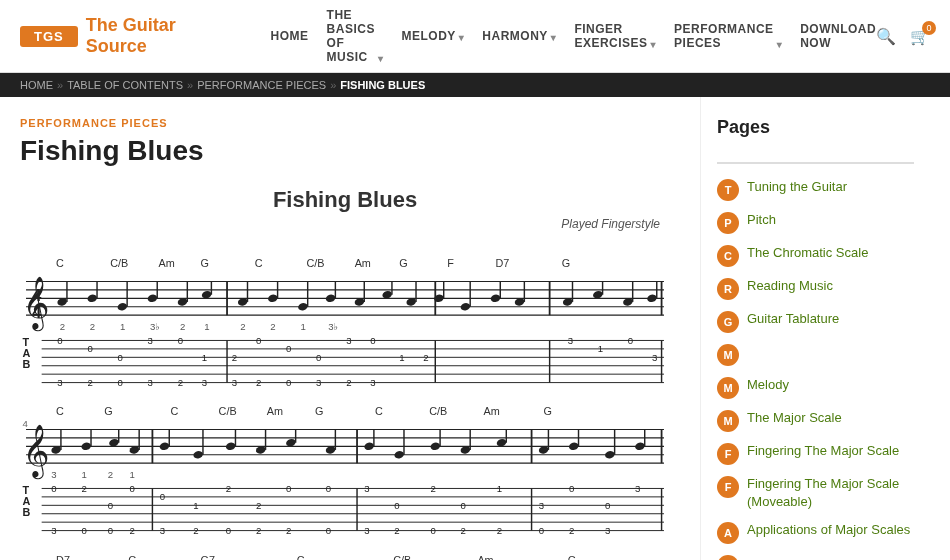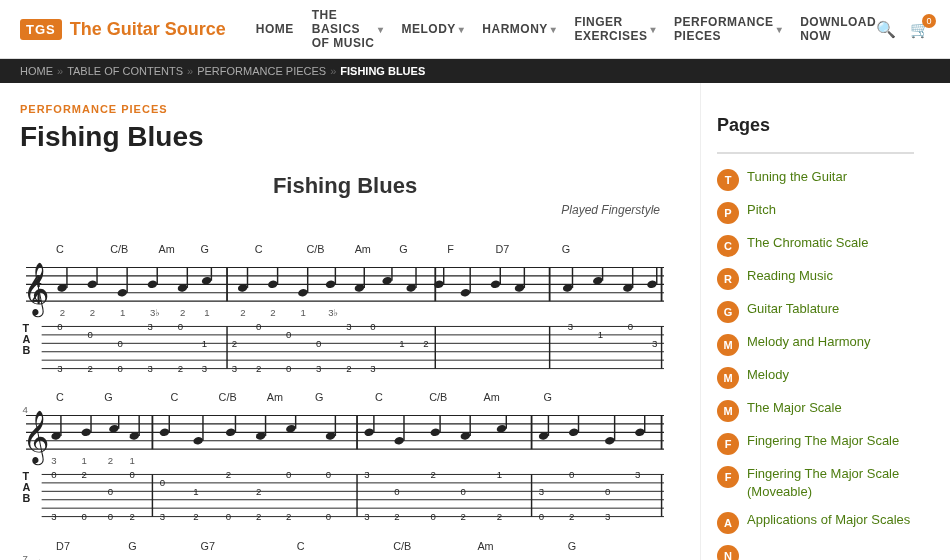--- a/index.html
+++ b/index.html
@@ -17,21 +17,21 @@
       display: flex;
       align-items: center;
       gap: 8px;
       margin-right: 30px;
     }
     #logo-icon {
       background: #e07820;
       color: #fff;
       font-weight: bold;
       font-size: 13px;
-      padding: 3px 6px;
+      padding: 3px 14px;
       border-radius: 3px;
       letter-spacing: 1px;
     }
     #logo-text {
       color: #e07820;
       font-size: 18px;
       font-weight: bold;
     }
     #nav {
       display: flex;
@@ -39,21 +39,21 @@
       gap: 18px;
       flex: 1;
       font-size: 12px;
       font-weight: bold;
       color: #444;
       letter-spacing: 0.5px;
     }
     .nav-item {
       cursor: pointer;
       display: flex;
-      align-items: center;
+      align-items: flex-end;
       gap: 3px;
       text-transform: uppercase;
     }
     .nav-arrow { font-size: 10px; color: #888; }
     #header-icons {
       display: flex;
       align-items: center;
       gap: 14px;
     }
     .header-icon-btn {
@@ -159,22 +159,21 @@
       padding: 20px 16px;
       border-left: 1px solid #eee;
       background: #fff;
     }
     #sidebar-title {
       font-size: 18px;
       font-weight: bold;
       color: #222;
       margin-bottom: 14px;
       border-bottom: 2px solid #ddd;
-      padding-bottom: 16px;
-      margin-top: 12px;
+      padding-bottom: 24px;
     }
     .sidebar-item {
       display: flex;
       align-items: flex-start;
       gap: 8px;
       margin-bottom: 10px;
       cursor: pointer;
     }
     .sidebar-badge {
       min-width: 22px;
@@ -647,21 +646,20 @@
     <div class="sidebar-item">
       <div class="sidebar-badge">R</div>
       <span class="sidebar-item-label">Reading Music</span>
     </div>
     <div class="sidebar-item">
       <div class="sidebar-badge">G</div>
       <span class="sidebar-item-label">Guitar Tablature</span>
     </div>
     <div class="sidebar-item">
       <div class="sidebar-badge">M</div>
-      <span class="sidebar-item-label">Melody and Harmony</span>
     </div>
     <div class="sidebar-item">
       <div class="sidebar-badge">M</div>
       <span class="sidebar-item-label">Melody</span>
     </div>
     <div class="sidebar-item">
       <div class="sidebar-badge">M</div>
       <span class="sidebar-item-label">The Major Scale</span>
     </div>
     <div class="sidebar-item">

